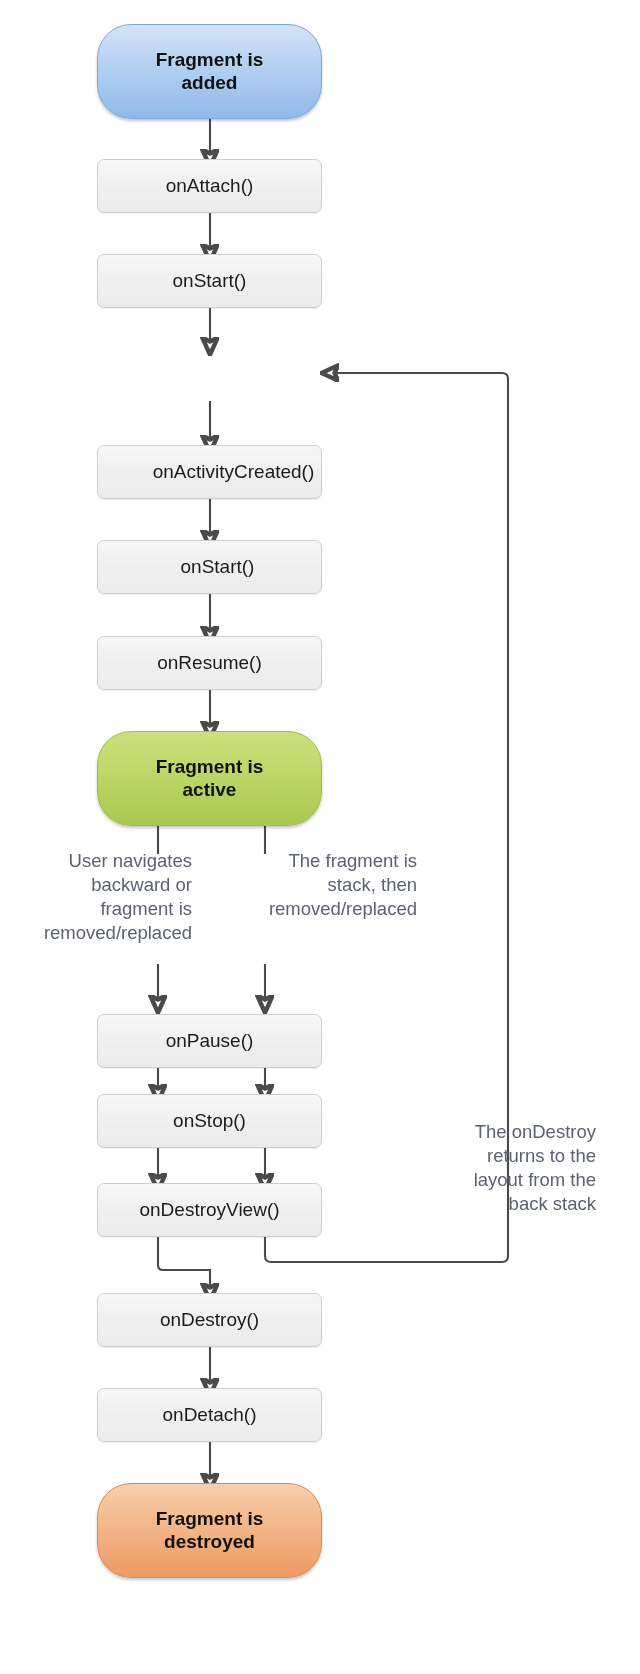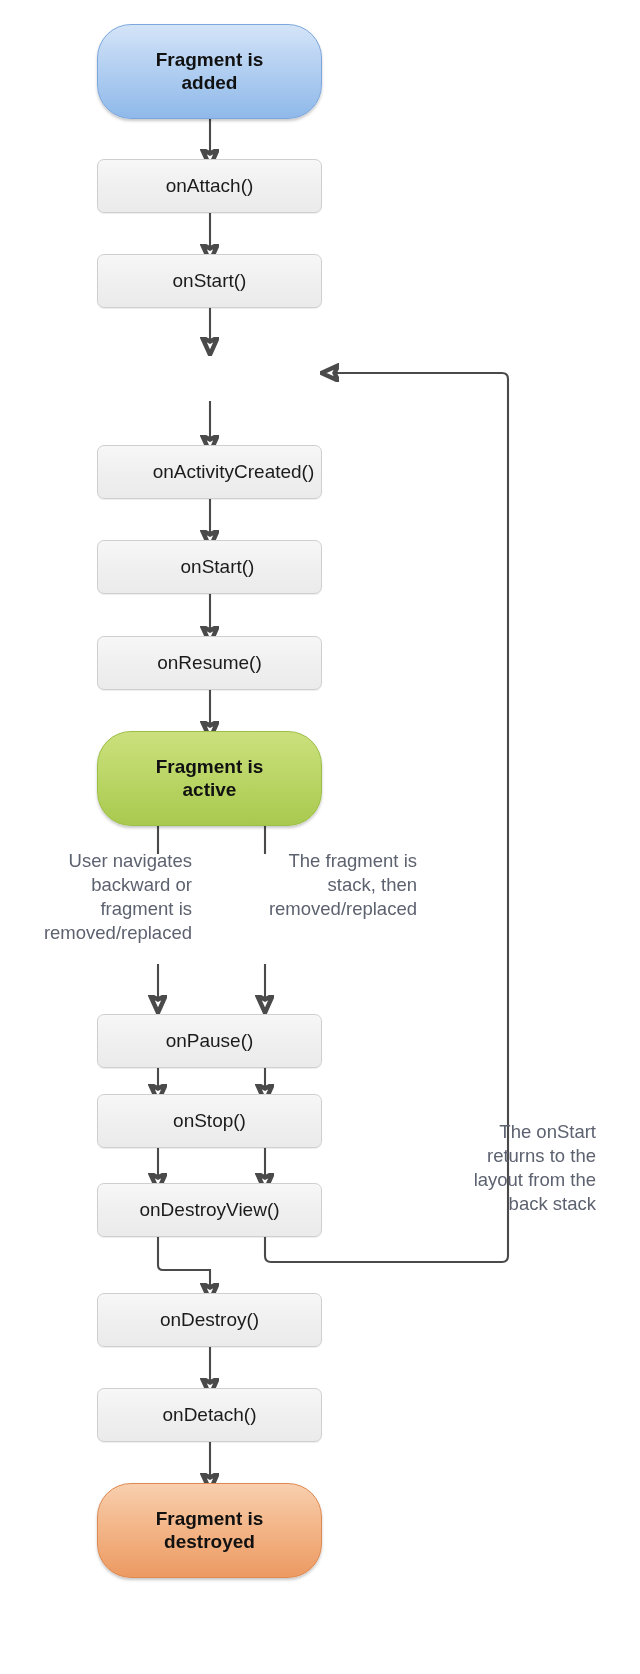--- a/index.html
+++ b/index.html
@@ -137,21 +137,21 @@
     <div>removed/replaced</div>
   </div>
 
   <div class="node method" style="top:989px;margin-top:9px;">onPause()</div>
 
   <div class="node method" style="top:1078px;">onStop()</div>
 
   <div class="node method" style="top:1167px;">onDestroyView()</div>
 
   <div class="note" style="left:420px;top:1104px;width:176px;">
-    <div>The onStart</div>
+    <div>The onDestroy</div>
     <div>returns to the</div>
     <div>layout from the</div>
     <div>back stack</div>
   </div>
 
   <div class="node method" style="top:1277px;">onDestroy()</div>
 
   <div class="node method" style="top:1372px;">onDetach()</div>
 
   <div class="node state destroyed" style="top:1467px;">

